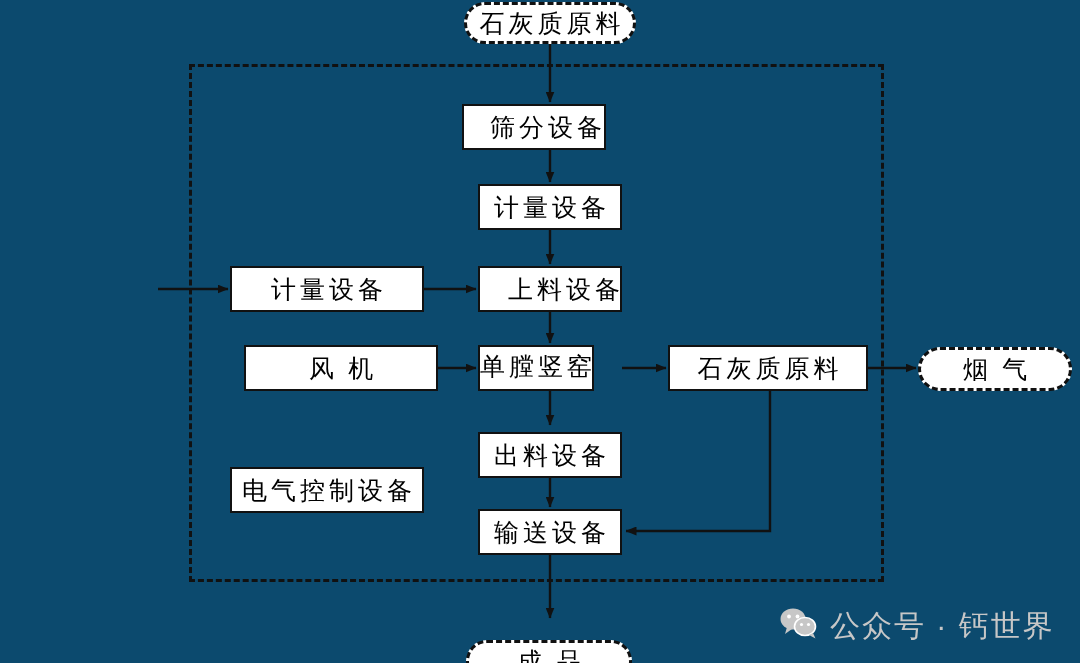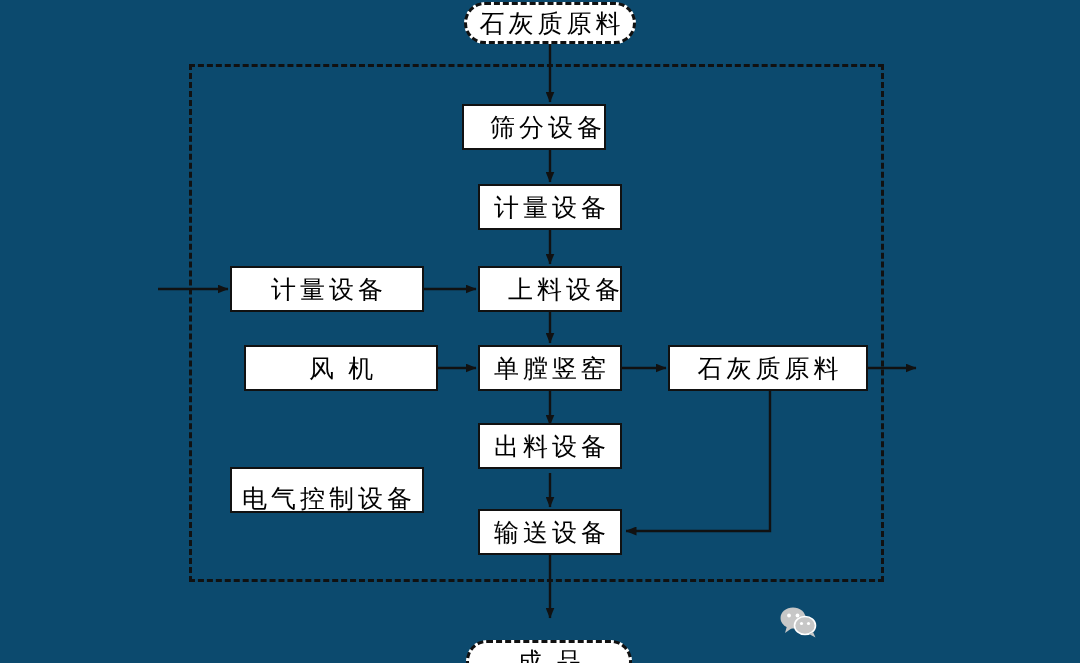--- a/index.html
+++ b/index.html
@@ -119,62 +119,66 @@
   </div>
 
   <div class="node rect" style="left:478px; top:184px; width:144px; height:46px;">
     <span>计量设备</span>
   </div>
 
   <div class="node rect" style="left:478px; top:266px; width:144px; height:46px;padding-left:28px;">
     <span>上料设备</span>
   </div>
 
-  <div class="node rect" style="left:478px; top:345px; width:144px; height:46px;">
+  <div class="node rect" style="left:478px; top:345px; width:116px; height:46px;font-family:Liberation Mono, monospace;">
     <span>单膛竖窑</span>
   </div>
 
-  <div class="node rect" style="left:478px; top:423px; width:144px; height:46px;">
+  <div class="node rect" style="left:478px; top:432px; width:144px; height:46px;">
     <span>出料设备</span>
   </div>
 
   <div class="node rect" style="left:478px; top:509px; width:144px; height:46px;">
     <span>输送设备</span>
   </div>
 
 
   <div class="node rect" style="left:230px; top:266px; width:194px; height:46px;">
     <span>计量设备</span>
   </div>
 
   <div class="node rect" style="left:230px; top:345px; width:194px; height:46px;margin-left:14px;">
     <span>风  机</span>
   </div>
 
-  <div class="node rect" style="left:230px; top:467px; width:194px; height:46px;align-items:flex-end;">
+  <div class="node rect" style="left:230px; top:467px; width:194px; height:46px;">
     <span>电气控制设备</span>
   </div>
 
   <div class="node rect" style="left:668px; top:345px; width:200px; height:46px;">
     <span>石灰质原料</span>
   </div>
 
+  <div class="node terminator" style="left:918px; top:347px; width:154px; height:44px;">
+    <span>烟  气</span>
+  </div>
 
   <div class="node terminator" style="left:466px; top:640px; width:166px; height:42px;">
     <span>成  品</span>
   </div>
 
   <div class="watermark" style="left:780px; top:606px;">
     <span class="wm-icon">
       <svg width="38" height="32" viewBox="0 0 38 32" aria-hidden="true">
         <ellipse cx="13" cy="12" rx="12.5" ry="10.5" fill="#c7c7c7"></ellipse>
         <path d="M7,20 L5,27 L12,22 z" fill="#c7c7c7"></path>
         <circle cx="9" cy="9.5" r="1.9" fill="#ffffff"></circle>
         <circle cx="17.5" cy="9.5" r="1.9" fill="#ffffff"></circle>
         <ellipse cx="25" cy="19.5" rx="10.5" ry="9" fill="#c7c7c7" stroke="#ffffff" stroke-width="1.6"></ellipse>
         <path d="M33,26 L35.5,31.5 L29,28 z" fill="#c7c7c7"></path>
         <circle cx="21.5" cy="17.5" r="1.6" fill="#ffffff"></circle>
         <circle cx="28.5" cy="17.5" r="1.6" fill="#ffffff"></circle>
       </svg>
     </span>
+    <span>公众号 · 钙世界</span>
   </div>
 
 </div>
 
 </body></html>

